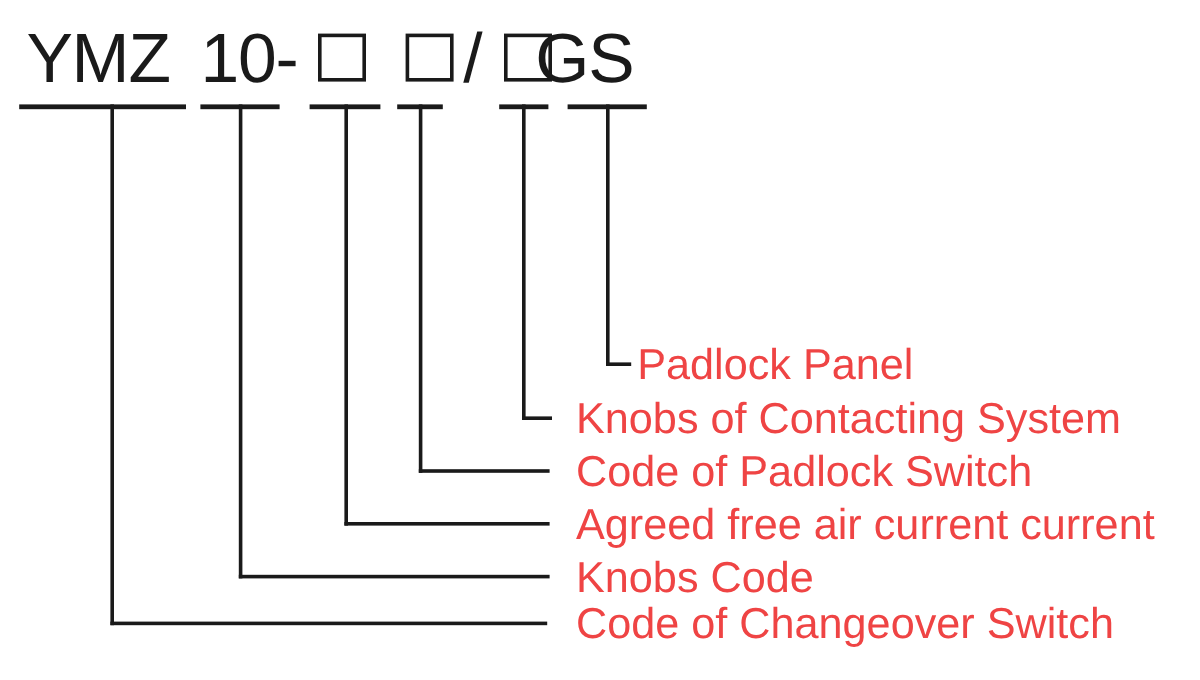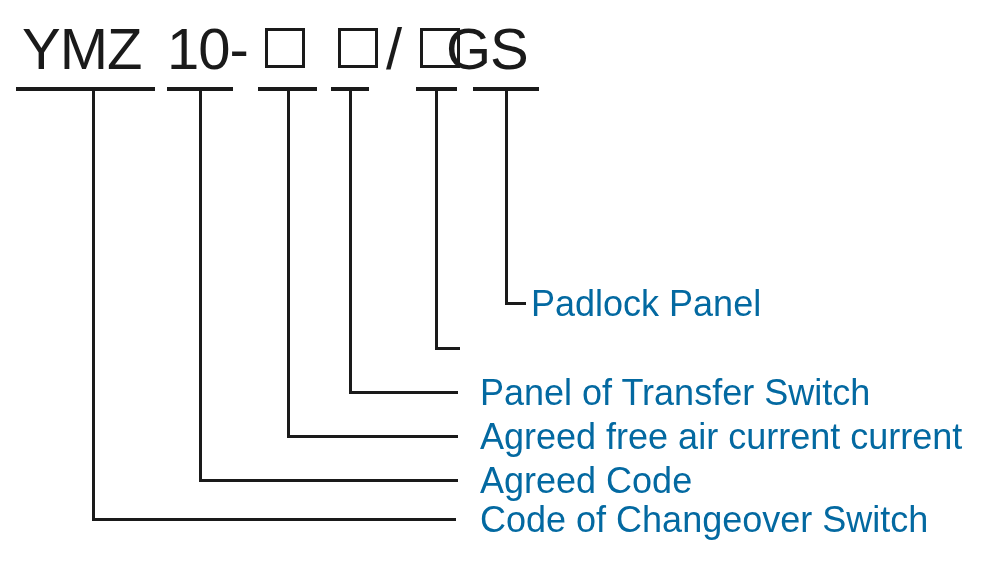--- a/index.html
+++ b/index.html
@@ -20,21 +20,21 @@
   }
   
   .ul { position:absolute; top:87px; height:4px; background:#1a1a1a; }
   
   .vl { position:absolute; top:87px; width:3px; background:#1a1a1a; }
   
   .hl { position:absolute; height:3px; background:#1a1a1a; }
   
   .lbl {
     position:absolute; font-size:36px; line-height:36px;
-    white-space:nowrap; color:#0369a1;
+    white-space:nowrap; color:#ef4444;
   }
 </style>
 </head>
 <body>
 
 <div class="stage">
 
   <span class="seg" style="left:22px;">YMZ</span>
   <span class="seg" style="left:167px;">10-</span>
   <span class="pbox" style="left:265px;"></span>
@@ -58,18 +58,19 @@
   <div class="vl" style="left:505px; height:218px;"></div>
 
   <div class="hl" style="left:505px; top:302px; width:21px;"></div>
   <div class="hl" style="left:435px; top:347px; width:25px;"></div>
   <div class="hl" style="left:349px; top:391px; width:109px;"></div>
   <div class="hl" style="left:287px; top:435px; width:171px;"></div>
   <div class="hl" style="left:199px; top:479px; width:259px;"></div>
   <div class="hl" style="left:92px;  top:518px; width:364px;"></div>
 
   <div class="lbl" style="left:531px; top:286px;">Padlock Panel</div>
-  <div class="lbl" style="left:480px; top:375px;">Panel of Transfer Switch</div>
+  <div class="lbl" style="left:480px; top:331px;">Knobs of Contacting System</div>
+  <div class="lbl" style="left:480px; top:375px;">Code of Padlock Switch</div>
   <div class="lbl" style="left:480px; top:419px;">Agreed free air current current</div>
-  <div class="lbl" style="left:480px; top:463px;">Agreed Code</div>
+  <div class="lbl" style="left:480px; top:463px;">Knobs Code</div>
   <div class="lbl" style="left:480px; top:502px;">Code of Changeover Switch</div>
 
 </div>
 
 </body></html>

